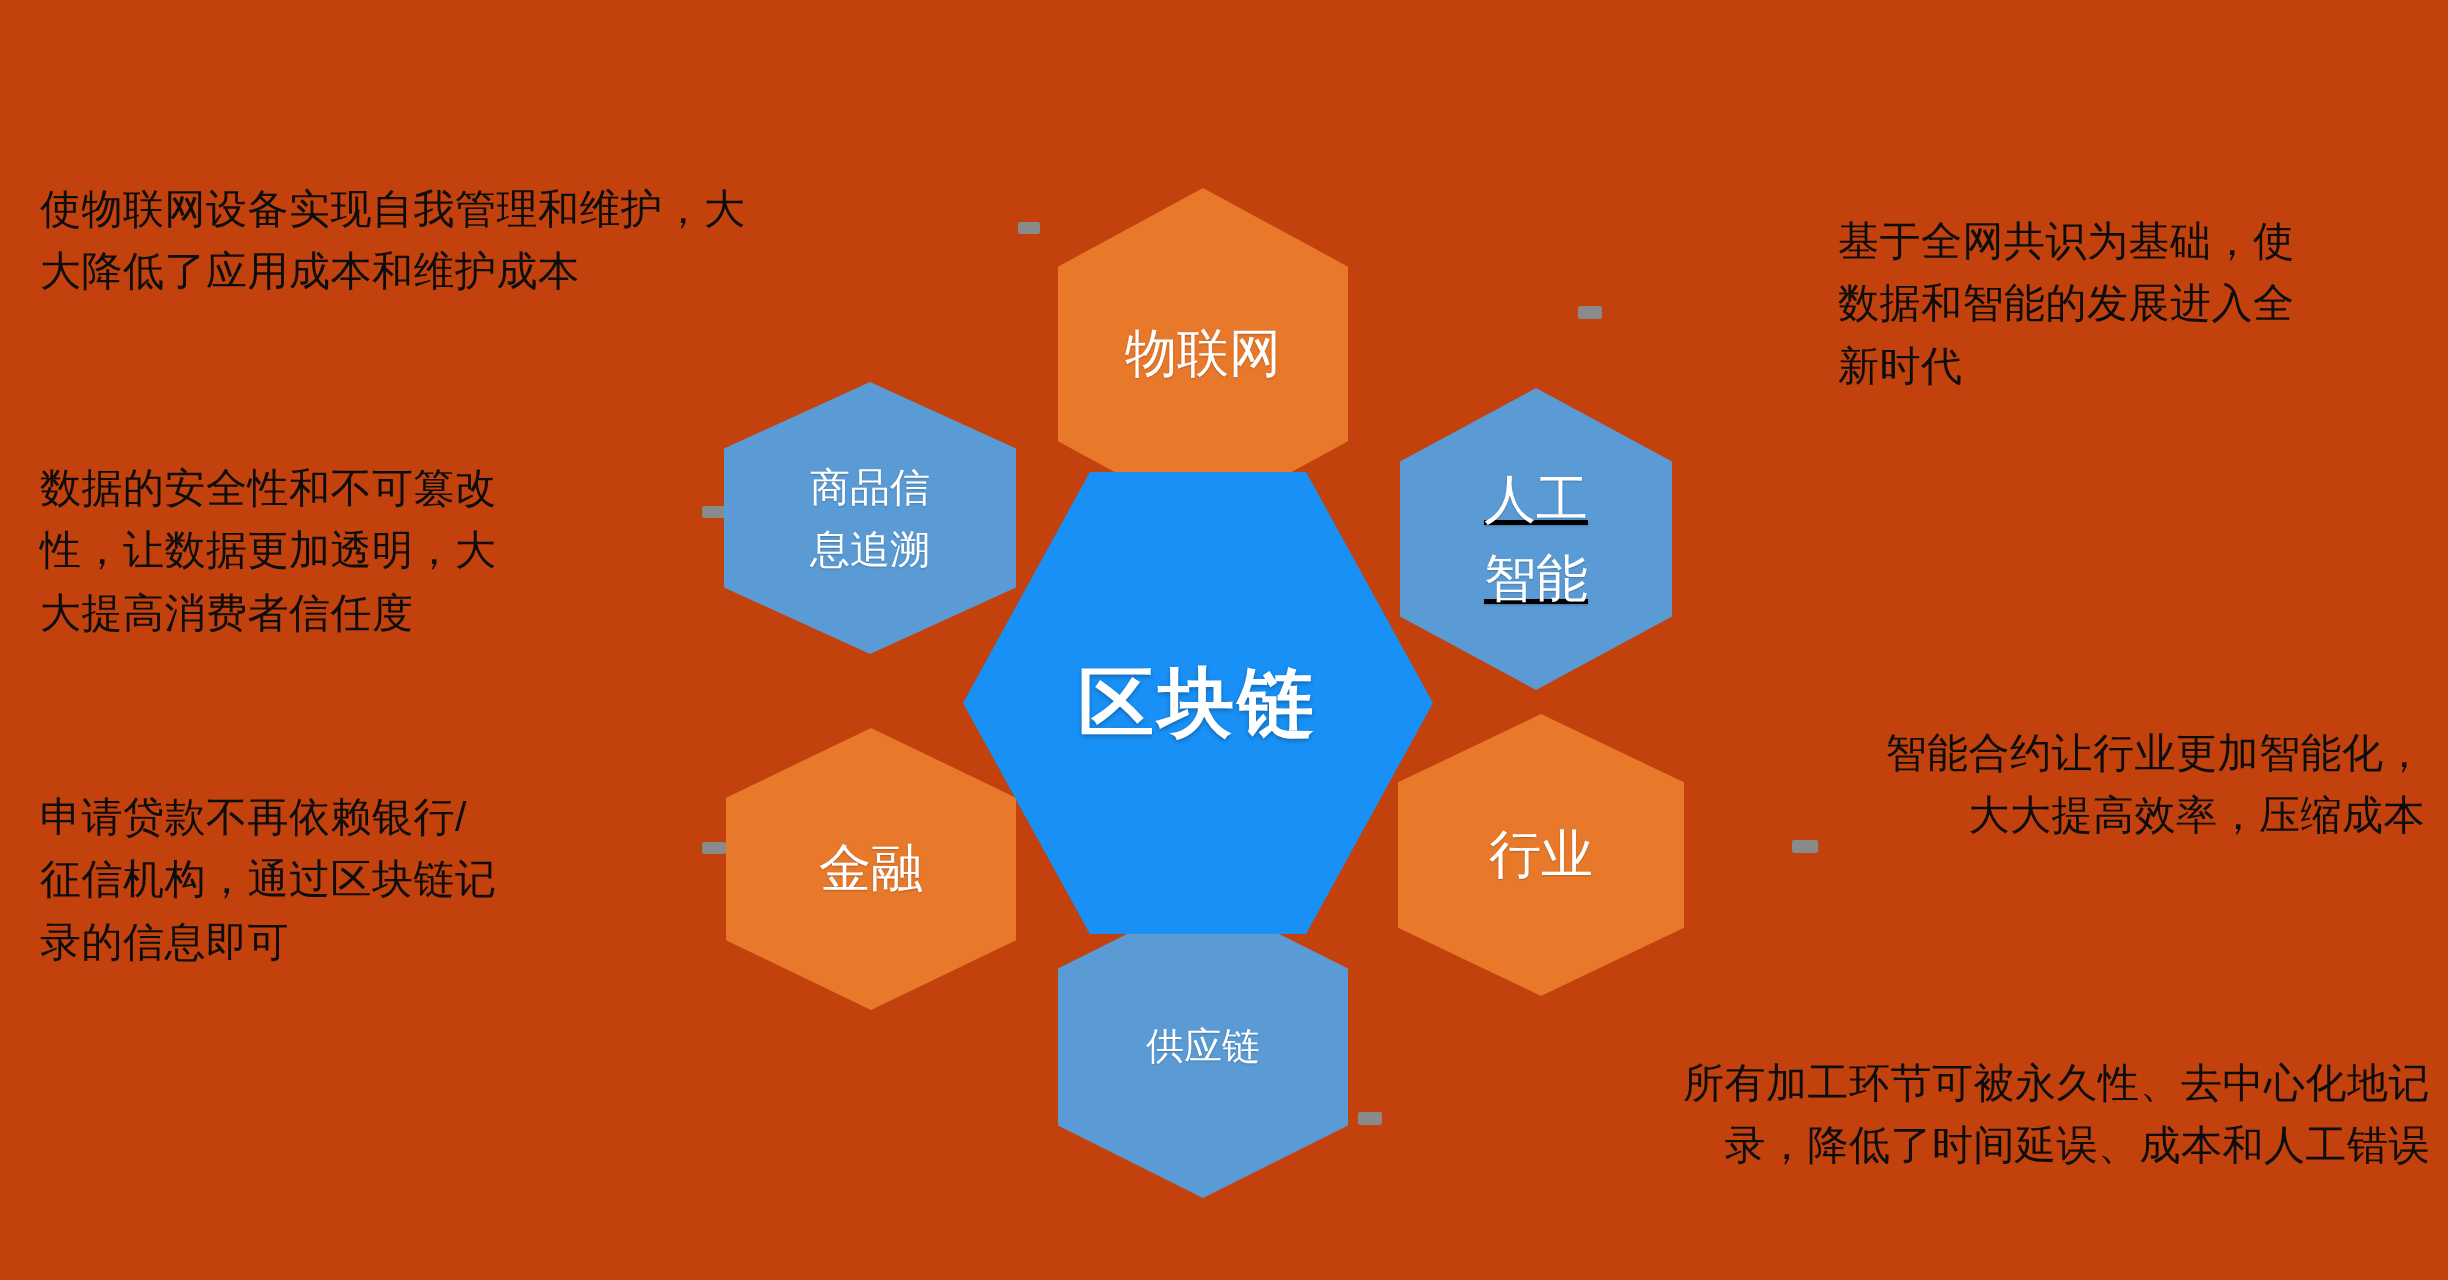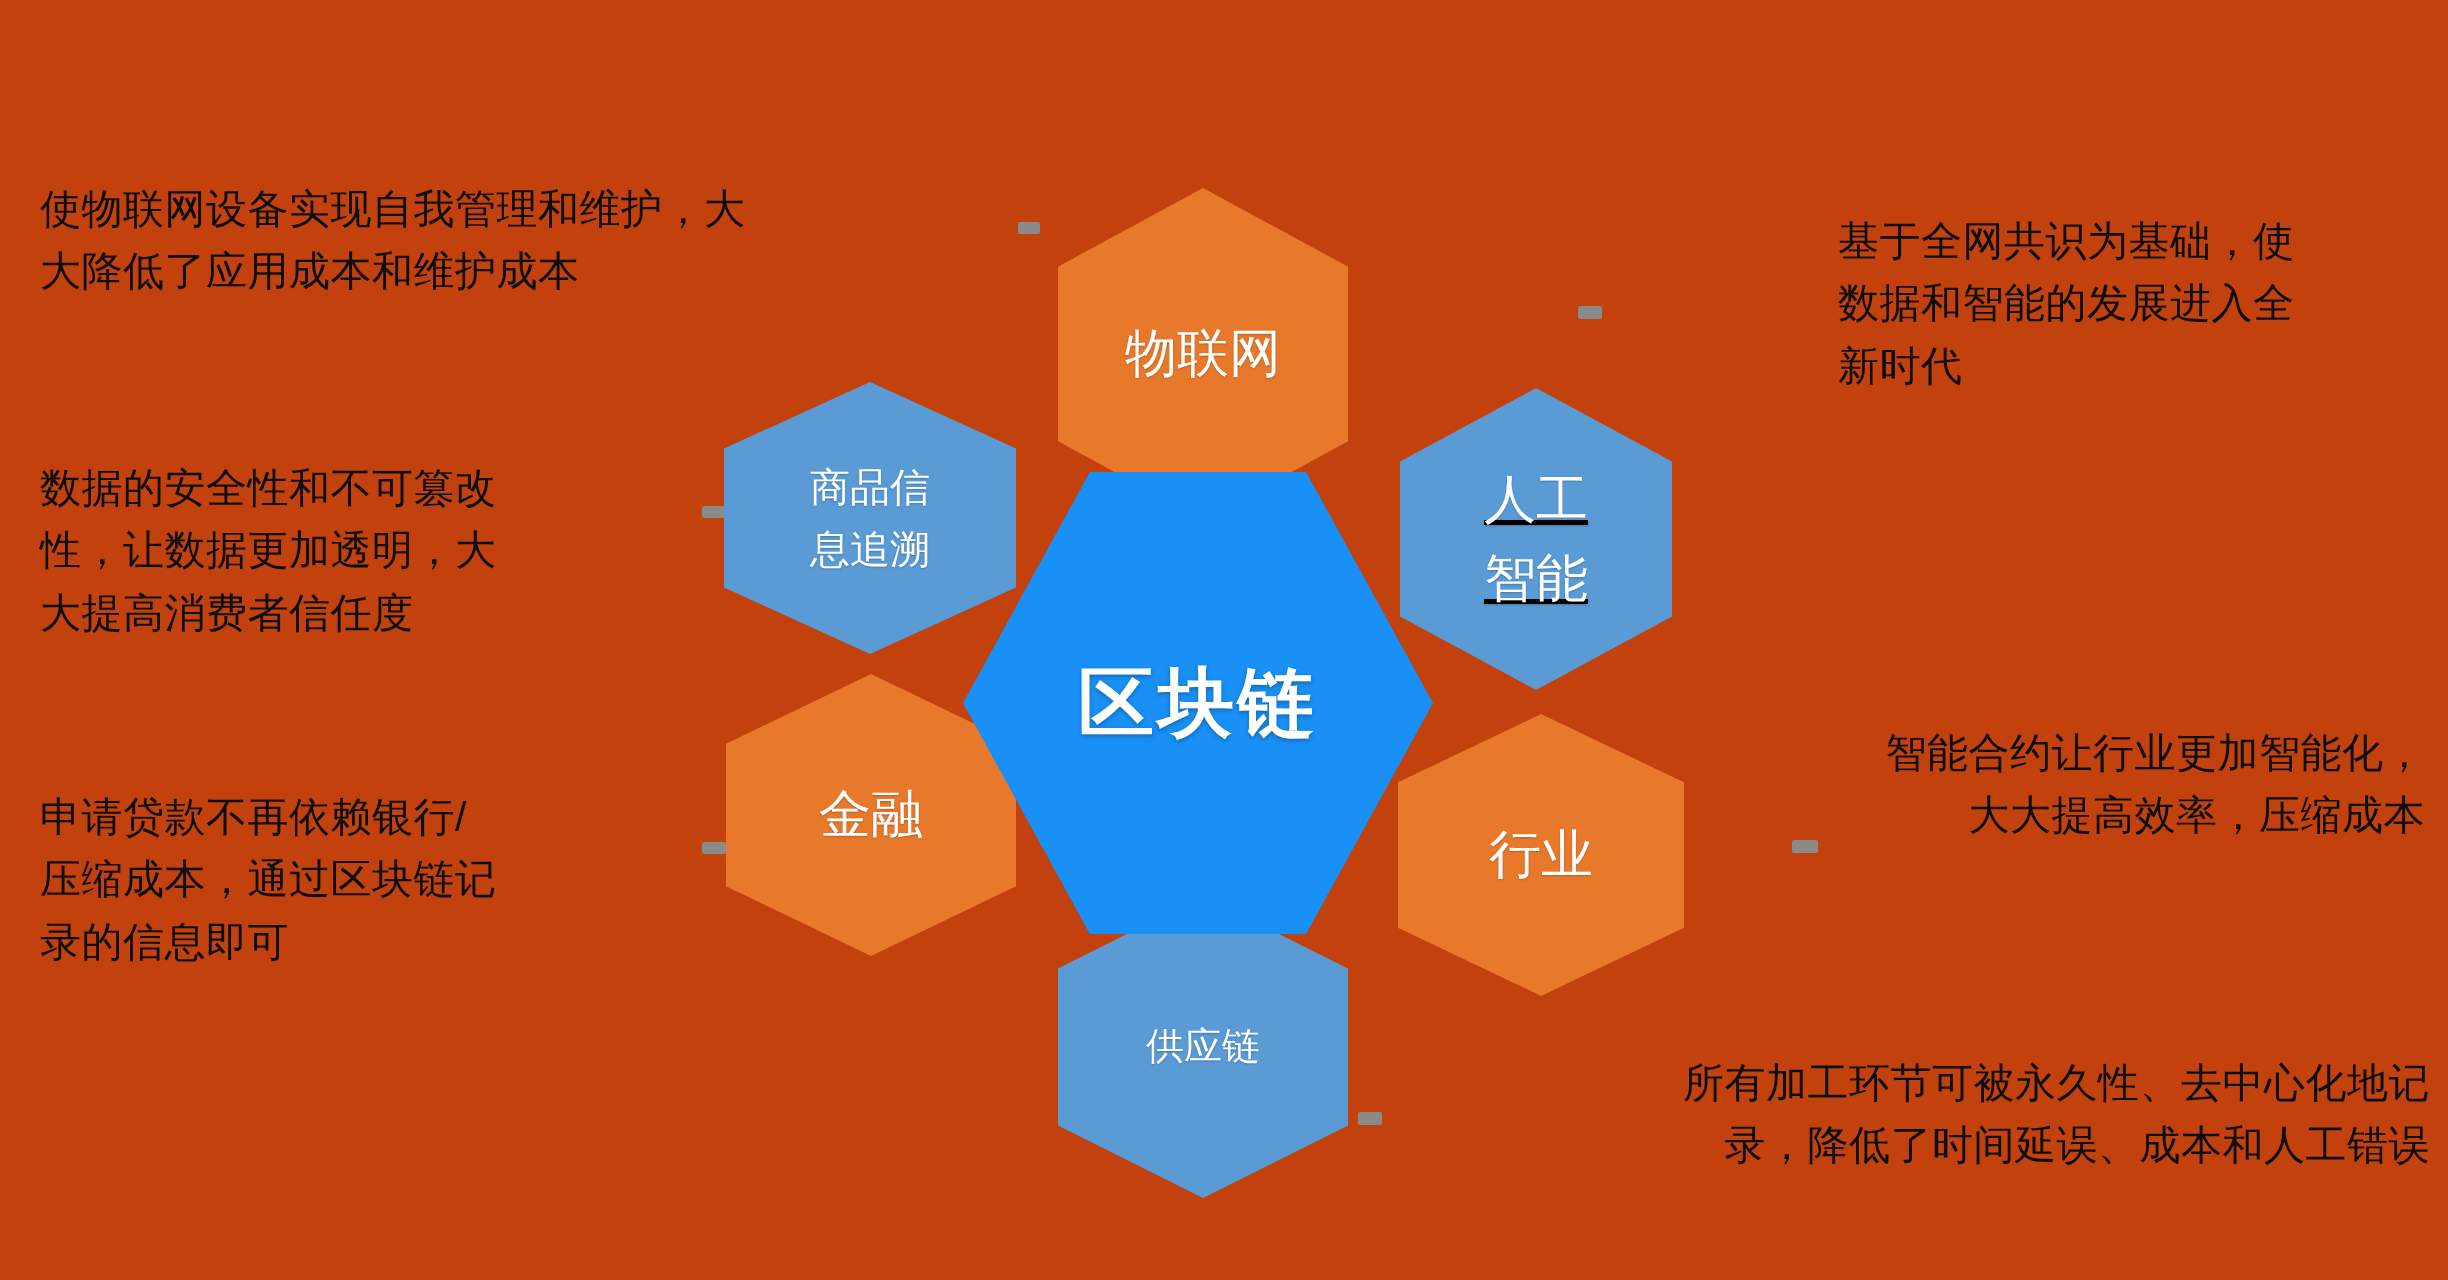--- a/index.html
+++ b/index.html
@@ -69,21 +69,21 @@
   .hex-ai .hex-label { font-size: 52px; line-height: 1.52; }
 
   .hex-center   { left: 963px;  top: 472px;  width: 470px;  height: 462px; }
   .hex-center .hex-label {
     font-size: 76px;
     font-weight: 700;
     letter-spacing: 4px;
     text-shadow: 0 2px 4px rgba(0,0,0,0.28);
   }
 
-  .hex-finance  { left: 726px;  top: 674px;  width: 290px;  height: 282px; }
+  .hex-finance  { left: 726px;  top: 728px;  width: 290px;  height: 282px; }
   .hex-finance .hex-label { font-size: 52px; }
 
   .hex-industry { left: 1398px; top: 714px;  width: 286px;  height: 282px; }
   .hex-industry .hex-label { font-size: 52px; }
 
   .hex-supply   { left: 1058px; top: 896px;  width: 290px;  height: 302px; }
   .hex-supply .hex-label { font-size: 38px; }
 
   
   .stub {
@@ -98,21 +98,21 @@
 <div id="stage">
 
   <div class="desc" style="left:40px; top:178px; width:830px;">使物联网设备实现自我管理和维护，大
 大降低了应用成本和维护成本</div>
 
   <div class="desc" style="left:40px; top:457px; width:580px;">数据的安全性和不可篡改
 性，让数据更加透明，大
 大提高消费者信任度</div>
 
   <div class="desc" style="left:40px; top:786px; width:580px;">申请贷款不再依赖银行/
-压缩成本，通过区块链记
+征信机构，通过区块链记
 录的信息即可</div>
 
   <div class="desc" style="left:1838px; top:210px; width:570px;">基于全网共识为基础，使
 数据和智能的发展进入全
 新时代</div>
 
   <div class="desc center-al" style="left:1825px; top:710px; width:600px;">智能合约让行业更加智能化，
 大大提高效率，压缩成本</div>
 
   <div class="desc center-al" style="left:1570px; top:1040px; width:860px;">所有加工环节可被永久性、去中心化地记

